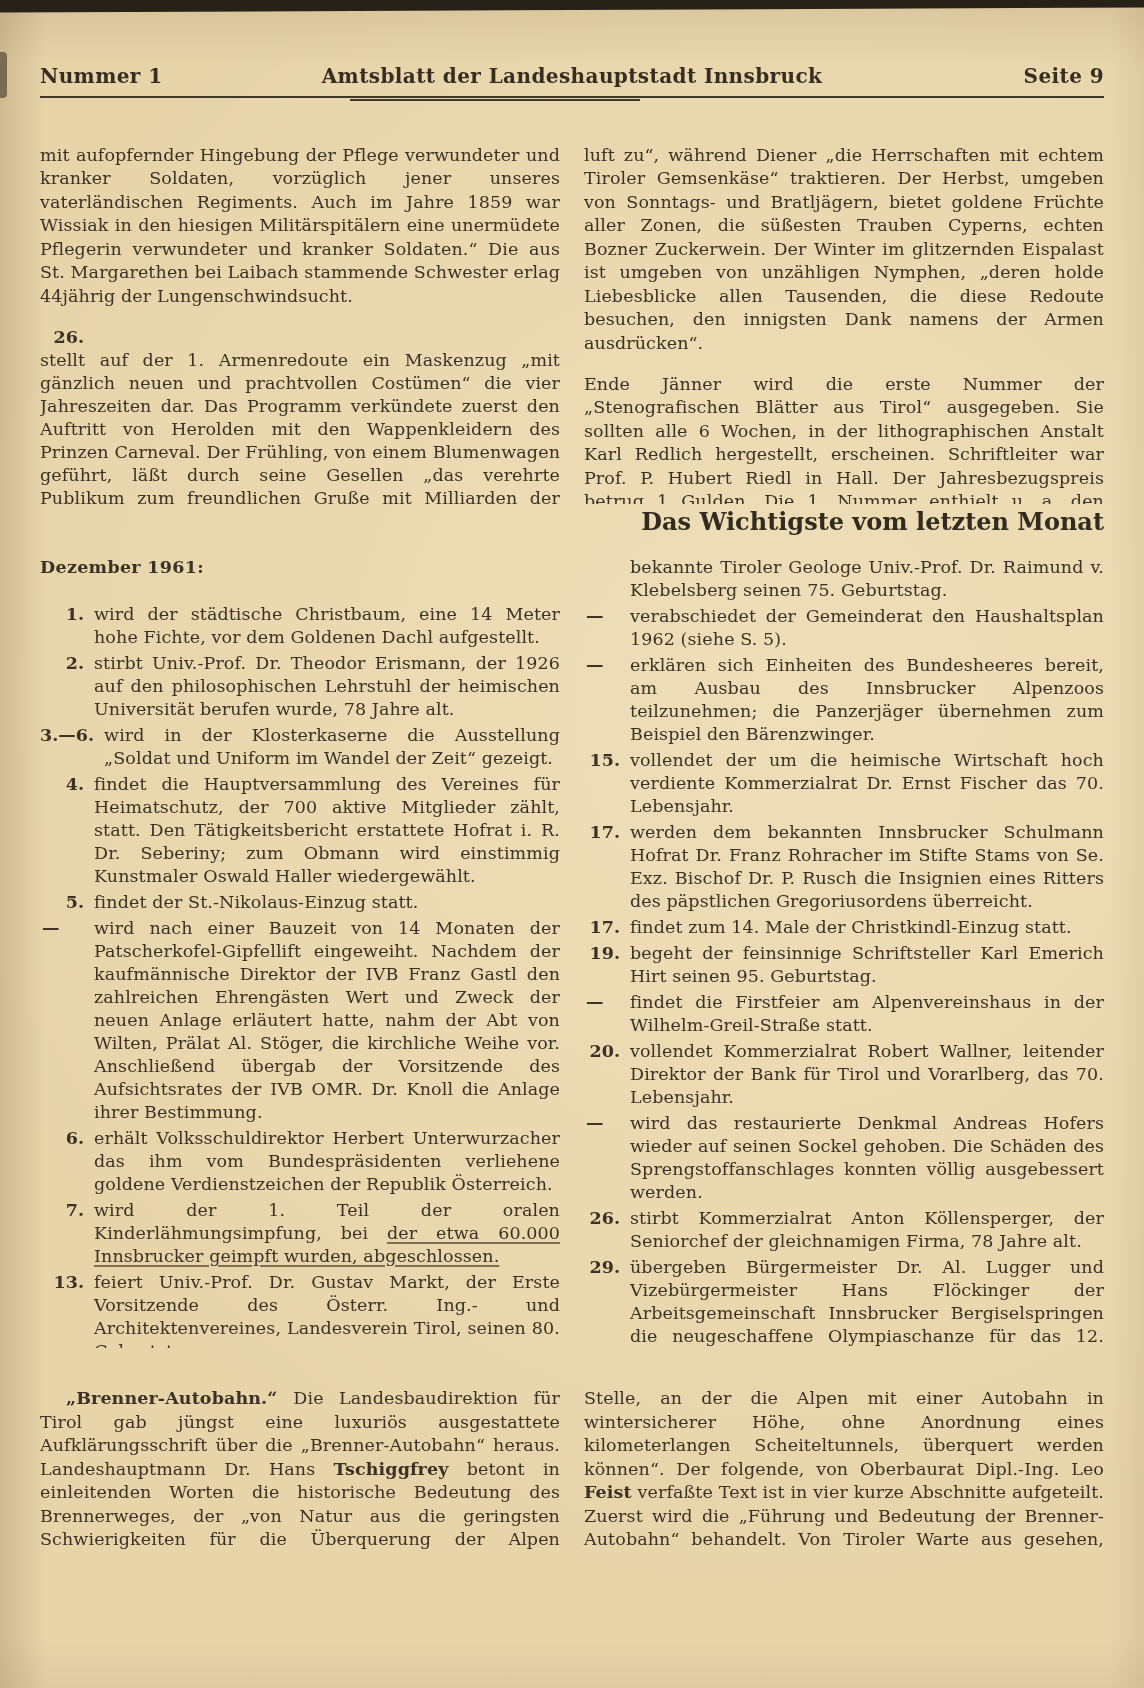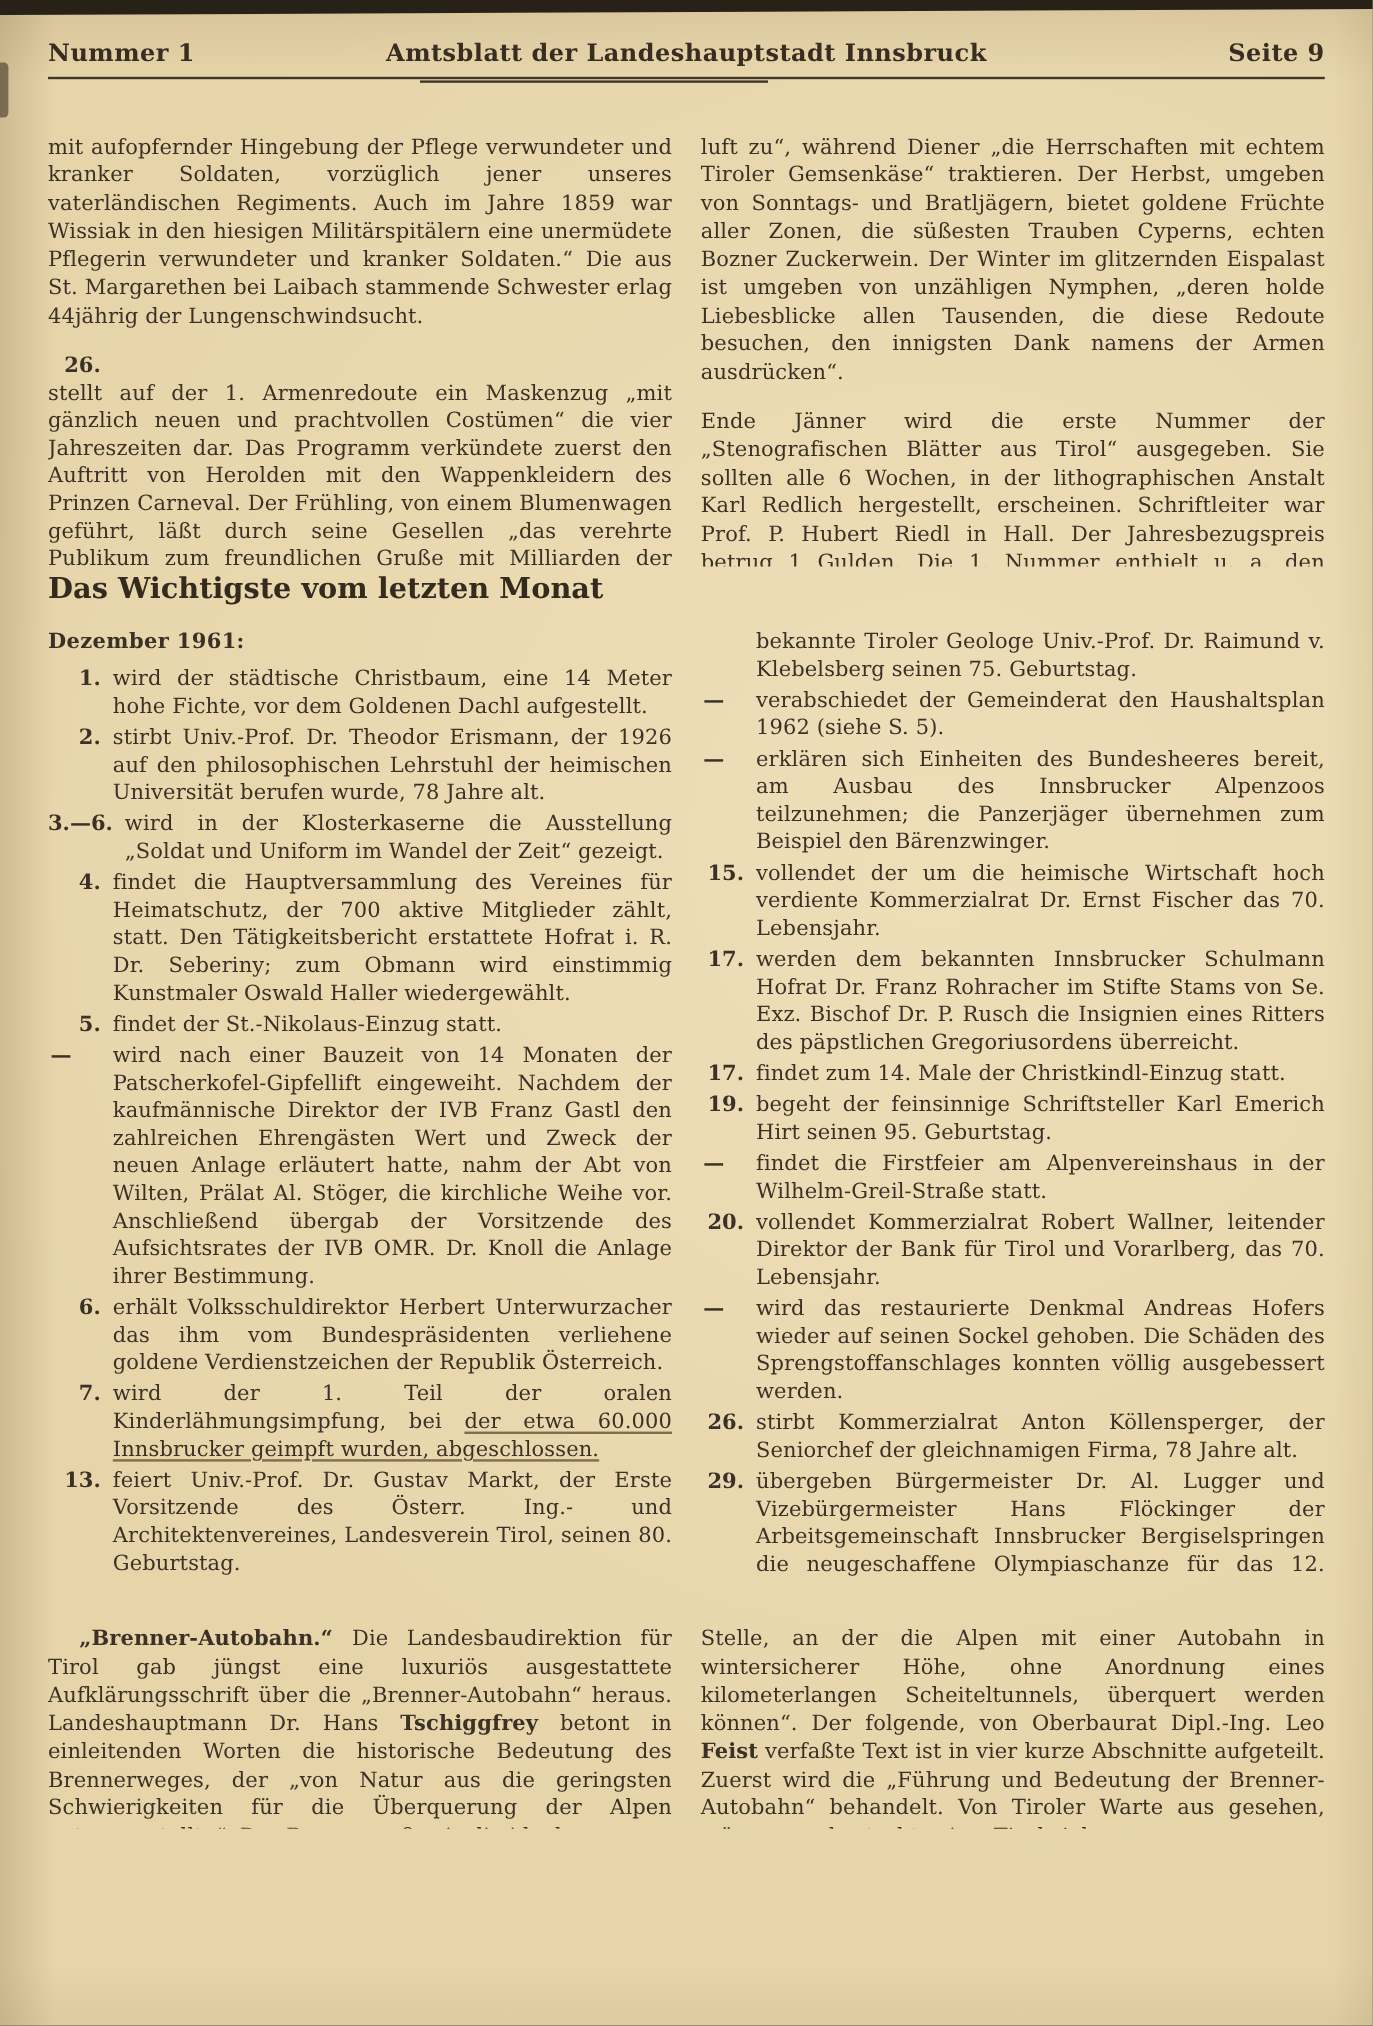--- a/index.html
+++ b/index.html
@@ -21,21 +21,21 @@
     background:#272118; transform:rotate(-0.25deg); z-index:5;
   }
   .scan-left-notch {
     position:absolute; left:0; top:52px; width:7px; height:46px;
     background:rgba(52,42,28,0.55); border-radius:0 4px 4px 0; z-index:5;
   }
   .content { padding:0 40px; }
 
   
   .masthead {
-    padding-top:32px;
+    padding-top:64px;
     display:grid; grid-template-columns:1fr auto 1fr; align-items:baseline;
     font-size:20px; font-weight:bold; letter-spacing:0.4px;
     color:#372d21;
   }
   .masthead .right { text-align:right; }
   .rule-wrap { position:relative; margin-top:8px; }
   .rule-main { border-top:2.5px solid #41362a; }
   .rule-accent { position:absolute; left:310px; top:3px; width:290px; height:2px; background:#41362a; }
 
   
@@ -46,26 +46,26 @@
   .para + .para { margin-top:2px; }
 
   
   .cols { display:flex; gap:24px; }
   .col { flex:1 1 0; min-width:0; }
 
   .top-cols { margin-top:28px; height:378px; overflow:hidden; }
 
   
   .chron-title {
-    margin-top:4px; text-align:left;
+    margin-top:4px; text-align:right;
     font-size:24px; line-height:28px; font-weight:bold; color:#342b1f;
   }
   .chron-cols { margin-top:14px; height:792px; overflow:hidden; }
   .chron { font-size:17.5px; line-height:23px;flex-direction:column; }
-  .month-heading { font-weight:bold; margin-bottom:8px; letter-spacing:0.3px; }
+  .month-heading { font-weight:bold; margin-bottom:24px; letter-spacing:0.3px; }
   .entry { display:flex; align-items:flex-start; margin-bottom:3px; }
   .entry-marker {
     flex:0 0 auto; min-width:54px; box-sizing:border-box;
     padding-right:10px; text-align:right; font-weight:bold;
   }
   .entry-marker.dash { text-align:left; padding-left:2px; }
   .col-right .entry-marker { min-width:46px; }
   .entry-text { flex:1 1 0; min-width:0; text-align:justify; letter-spacing:0.1px; }
 
   

